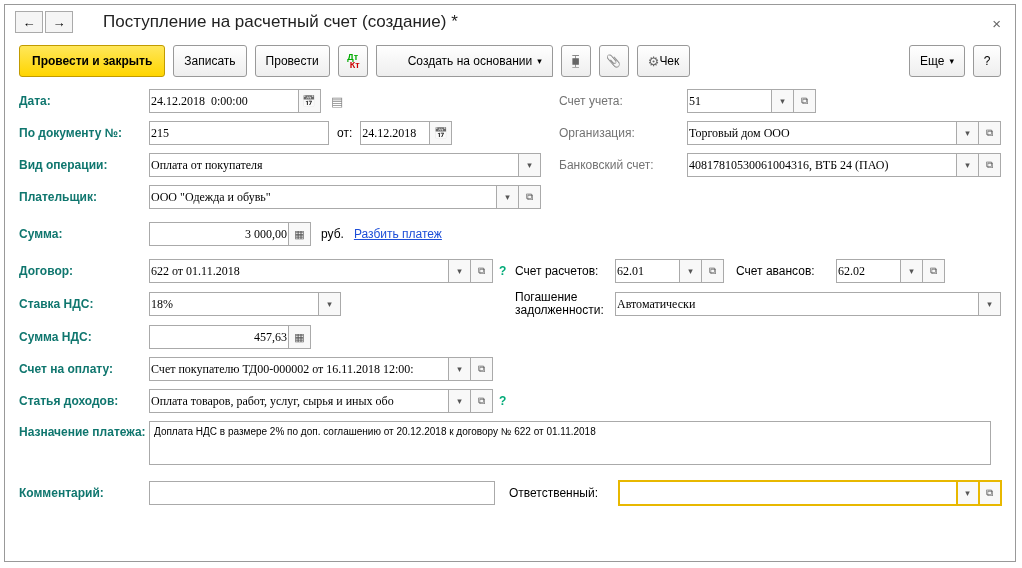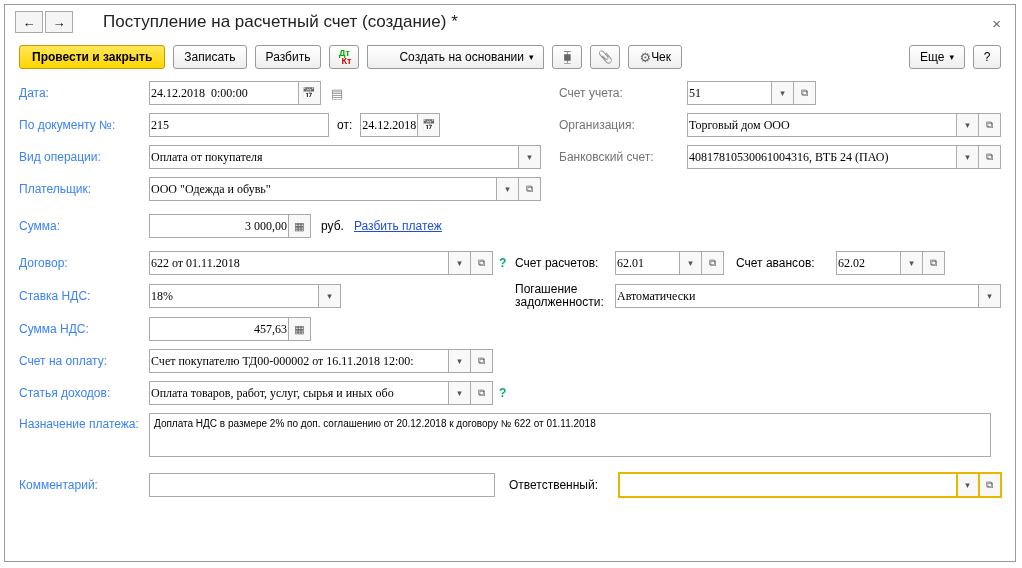--- a/index.html
+++ b/index.html
@@ -4,34 +4,34 @@
 <style>
 * { box-sizing: border-box; margin: 0; padding: 0; }
 body { font-family: Arial, sans-serif; font-size: 12px; background: #fff; padding: 4px; }
 .window { border: 1px solid #999; background: #fff; width: 1012px; height: 558px; position: relative; }
 .header { display: flex; align-items: center; padding: 6px 10px 10px 10px; }
 .nav-btns { display: flex; gap: 2px; margin-right: 30px; }
 .nav-btn { width: 28px; height: 22px; border: 1px solid #aaa; background: #f5f5f5; display: flex; align-items: center; justify-content: center; cursor: pointer; font-size: 13px; }
 .title { font-size: 17px; color: #222; }
 .close-x { position: absolute; right: 14px; top: 10px; font-size: 15px; cursor: pointer; color: #666; }
 .toolbar { display: flex; align-items: center; gap: 8px; padding: 2px 14px 12px 14px; }
-.btn { border: 1px solid #999; background: linear-gradient(#fff,#eee); padding: 4px 10px; height: 24px; display: flex; align-items: center; cursor: pointer; border-radius: 3px; font-size: 12px; }
+.btn { border: 1px solid #999; background: linear-gradient(#fff,#eee); padding: 4px 10px; height: 32px; display: flex; align-items: center; cursor: pointer; border-radius: 3px; font-size: 12px; }
 .btn-main { background: linear-gradient(#ffe75a,#ffd500); border: 1px solid #c19b00; font-weight: bold; padding: 4px 12px; }
 .btn-group { display: flex; }
 .btn-group .btn { border-radius: 0; margin-left: -1px; padding-left: 31px; }
 .btn-group .btn:first-child { border-radius: 3px 0 0 3px; margin-left: 0; }
 .btn-group .btn:last-child { border-radius: 0 3px 0; }
 .btn-icon { width: 30px; justify-content: center; padding: 4px 0; }
 .dtkt { font-size: 9px; line-height: 8px; font-weight: bold; }
 .dtkt .dt { color: #0a0; display: block; }
 .dtkt .kt { color: #c00; display: block; margin-left: 4px; }
 .spacer { flex: 1; }
 .form { padding: 0 14px; display: flex; flex-direction: column; gap: 8px; }
 .row { display: flex; align-items: center; min-height: 24px; }
-.label { width: 130px; color: #3b82f6; flex-shrink: 0; }
+.label { width: 130px; color: #0f766e; flex-shrink: 0; font-weight: bold; }
 .label-r { width: 128px; color: #737373; flex-shrink: 0; }
 .col-l { display: flex; align-items: center; width: 540px; }
 .col-r { display: flex; align-items: center; flex: 1; }
 input, .input { border: 1px solid #aaa; height: 24px; padding: 0 1px; font-family: Liberation Serif, serif; font-size: 12px; background: #fff; }
 textarea { border: 1px solid #aaa; padding: 4px; font-family: inherit; font-size: 10px; resize: none; background: #fff; }
 .ib { width: 22px; height: 24px; border: 1px solid #aaa; border-left: none; background: #f8f8f8; display: flex; align-items: center; justify-content: center; cursor: pointer; font-size: 10px; color: #555; }
 .dd::after { content: "▾"; font-size: 9px; }
 .cal::after { content: "📅"; font-size: 11px; filter: grayscale(1); }
 .ext::after { content: "⧉"; font-size: 10px; }
 .calc::after { content: "▦"; font-size: 11px; }
@@ -51,21 +51,21 @@
     <div class="nav-btns">
       <div class="nav-btn">←</div>
       <div class="nav-btn">→</div>
     </div>
     <div class="title">Поступление на расчетный счет (создание) *</div>
   </div>
 
   <div class="toolbar">
     <button class="btn btn-main">Провести и закрыть</button>
     <button class="btn">Записать</button>
-    <button class="btn">Разбить</button>
+    <button class="btn">Провести</button>
     <button class="btn btn-icon">
         <span class="dtkt">
           <span class="dt">Дт</span>
           <span class="kt">Кт</span>
         </span>
       </button>
     <div class="btn-group">
       <button class="btn">
           <span>Создать на основании</span> 
           <span style="margin-left:5px;font-size:9px">▾</span>
@@ -99,21 +99,21 @@
         <div class="ib dd"></div>
         <div class="ib ext"></div>
       </div>
     </div>
 
     <div class="row">
       <div class="col-l">
         <div class="label">По документу №:</div>
         <input style="width: 180px;" value="215">
         <span style="margin:0 8px">от:</span>
-        <input style="width: 58px;" value="24.12.2018">
+        <input style="width: 70px;" value="24.12.2018">
         <div class="ib cal"></div>
       </div>
       <div class="col-r">
         <div class="label-r">Организация:</div>
         <input style="flex: 1 1 0%;" value="Торговый дом ООО">
         <div class="ib dd"></div>
         <div class="ib ext"></div>
       </div>
     </div>
 

